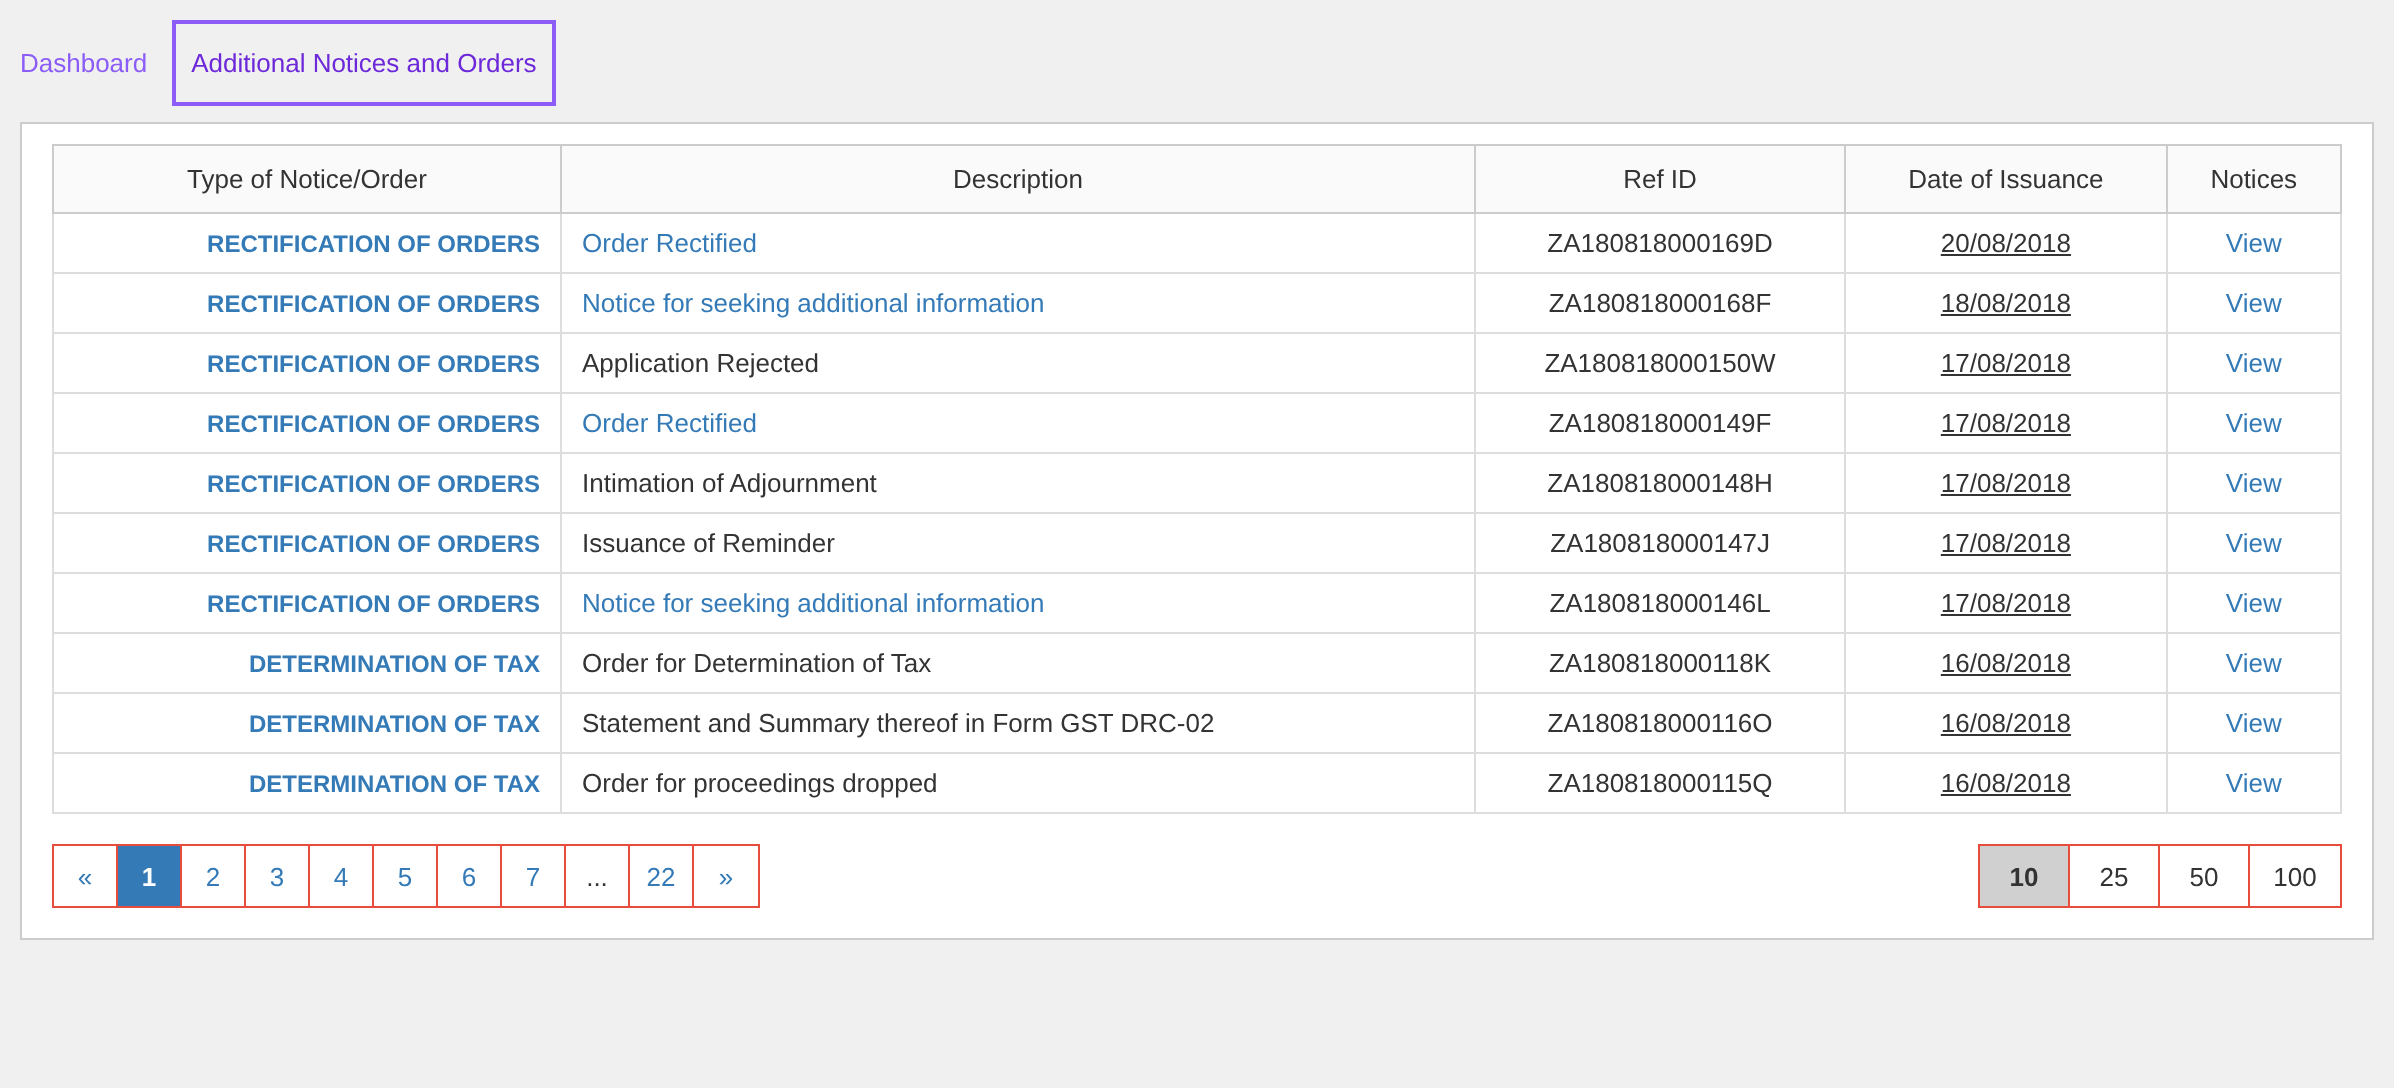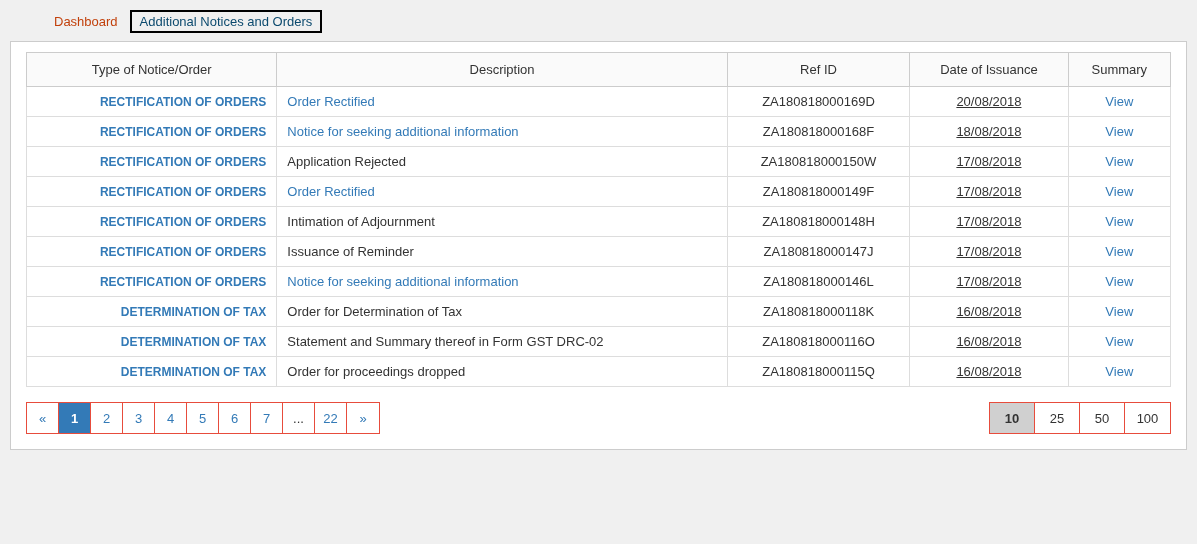--- a/index.html
+++ b/index.html
@@ -11,28 +11,27 @@
       color: #333;
     }
     .breadcrumb {
       display: flex;
       align-items: center;
       gap: 6px;
       margin-bottom: 8px;
       font-size: 13px;
     }
     .breadcrumb-dashboard {
-      color: #c2410c;
-      cursor: pointer;
-      margin-left: 44px;
+      color: #8b5cf6;
+      cursor: pointer;
     }
     .breadcrumb-current {
-      border: 2px solid #000000;
-      padding: 2px 8px;
-      color: #0c4a6e;
+      border: 2px solid #8b5cf6;
+      padding: 12px 8px;
+      color: #6d28d9;
       font-weight: normal;
     }
     .main-container {
       background: #fff;
       border: 1px solid #ccc;
       padding: 10px 15px 15px;
     }
     table {
       width: 100%;
       border-collapse: collapse;
@@ -156,21 +155,21 @@
 </div>
 
 <div class="main-container">
   <table>
     <thead>
       <tr>
         <th>Type of Notice/Order</th>
         <th>Description</th>
         <th>Ref ID</th>
         <th>Date of Issuance</th>
-        <th>Summary</th>
+        <th>Notices</th>
       </tr>
     </thead>
     <tbody id="table-body">
     <tr>
     <td class="notice-type">RECTIFICATION OF ORDERS</td>
     <td class="description">Order Rectified</td>
     <td class="ref-id">ZA180818000169D</td>
     <td class="date">20/08/2018</td>
     <td class="action"><a>View</a></td>
   </tr>

